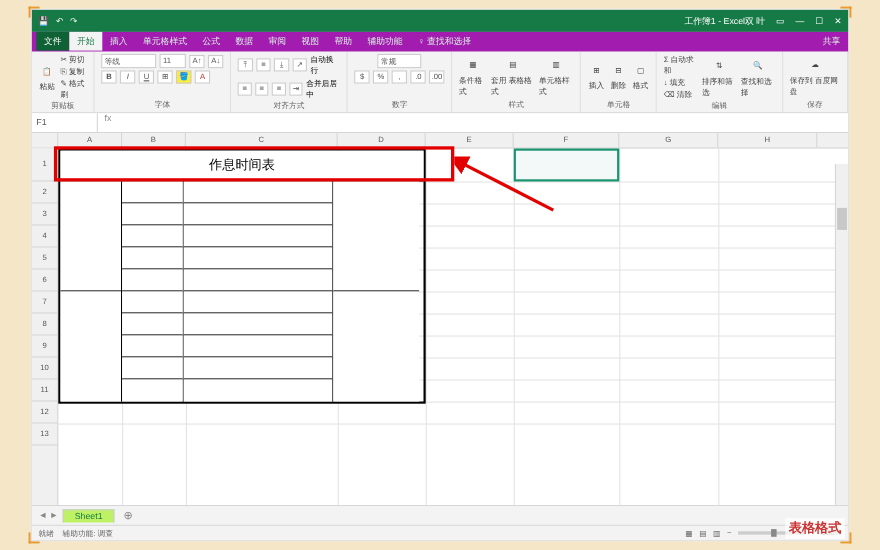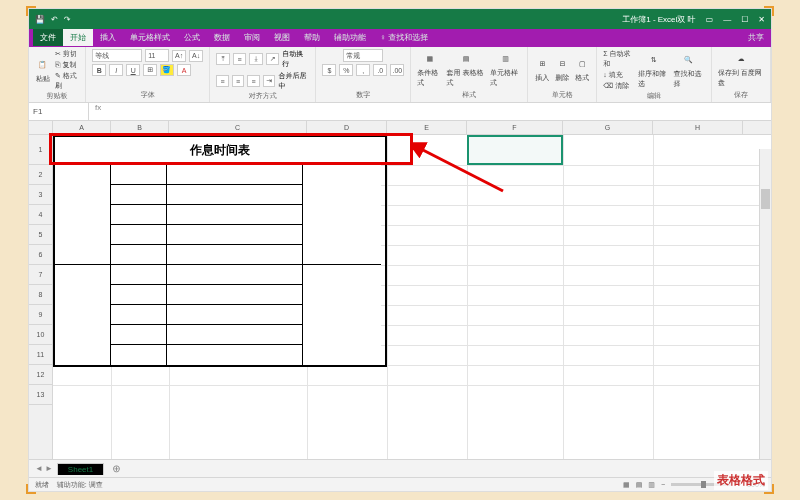--- a/index.html
+++ b/index.html
@@ -38,31 +38,31 @@
 .ch{border-right:1px solid #d6d6d6;font-size:7px;color:#555;display:flex;align-items:center;justify-content:center}
 .ch.corner-cell{width:24px;background:#f0f0f0}
 .rows-wrap{display:flex;height:calc(100% - 14px)}
 .row-headers{width:24px;background:#f0f0f0;border-right:1px solid #d6d6d6}
 .rh{height:20px;border-bottom:1px solid #d6d6d6;font-size:7px;color:#555;display:flex;align-items:center;justify-content:center}
 .rh.first{height:30px}
 .grid-body{flex:1;position:relative}
 .grid-line-v{position:absolute;top:0;bottom:0;width:1px;background:#e3e3e3}
 .grid-line-h{position:absolute;left:0;right:0;height:1px;background:#e3e3e3}
 .user-table{position:absolute;top:0px;left:0px;border:2px solid #000}
-.user-table .title-row{height:28px;display:flex;align-items:center;justify-content:center;font-size:12px;font-weight:bold;background:#fff;border-bottom:1px solid #000}
+.user-table .title-row{height:28px;display:flex;align-items:center;justify-content:center;font-size:12px;font-weight:normal;background:#fff;border-bottom:1px solid #000}
 .ut-body{display:flex}
 .ut-col{border-right:1px solid #000}
 .ut-col:last-child{border-right:none}
 .ut-cell{border-bottom:1px solid #000;background:#fff}
 .highlight-box{position:absolute;border:3px solid #e30000;pointer-events:none}
 .red-arrow{position:absolute}
 .active-cell{position:absolute;border:2px solid #1a936f;background:rgba(26,147,111,.05)}
 .sheet-tabs{height:18px;background:#f3f3f3;border-top:1px solid #d6d6d6;display:flex;align-items:center;font-size:8px;padding-left:6px;gap:4px}
 .sheet-tabs .nav-arrows{color:#888;display:flex;gap:2px}
-.sheet-tab{background:#000000;border:1px solid #ccc;border-bottom:none;padding:1px 10px;color:#167a46}
+.sheet-tab{background:#bef264;border:1px solid #ccc;border-bottom:none;padding:1px 10px;color:#167a46}
 .sheet-tabs .plus{color:#888;font-size:10px;padding:0 4px}
 .status-bar{height:14px;background:#f3f3f3;border-top:1px solid #d6d6d6;display:flex;align-items:center;font-size:7px;color:#666;padding:0 6px;justify-content:space-between}
 .status-bar .views{display:flex;gap:6px;align-items:center}
 .zoom-slider{width:60px;height:3px;background:#ccc;position:relative}
 .zoom-slider::after{content:"";position:absolute;width:5px;height:7px;background:#888;top:-2px;left:50%}
 .watermark{position:absolute;bottom:10px;right:32px;font-size:12px;color:#cc3333;font-weight:bold;background:rgba(255,255,255,.7);padding:1px 3px}
 .vscroll{position:absolute;right:0;top:14px;bottom:0;width:12px;background:#f0f0f0;border-left:1px solid #d6d6d6}
 .vscroll .thumb{position:absolute;left:1px;right:1px;top:40px;height:20px;background:#c8c8c8}
 </style>
 </head>

